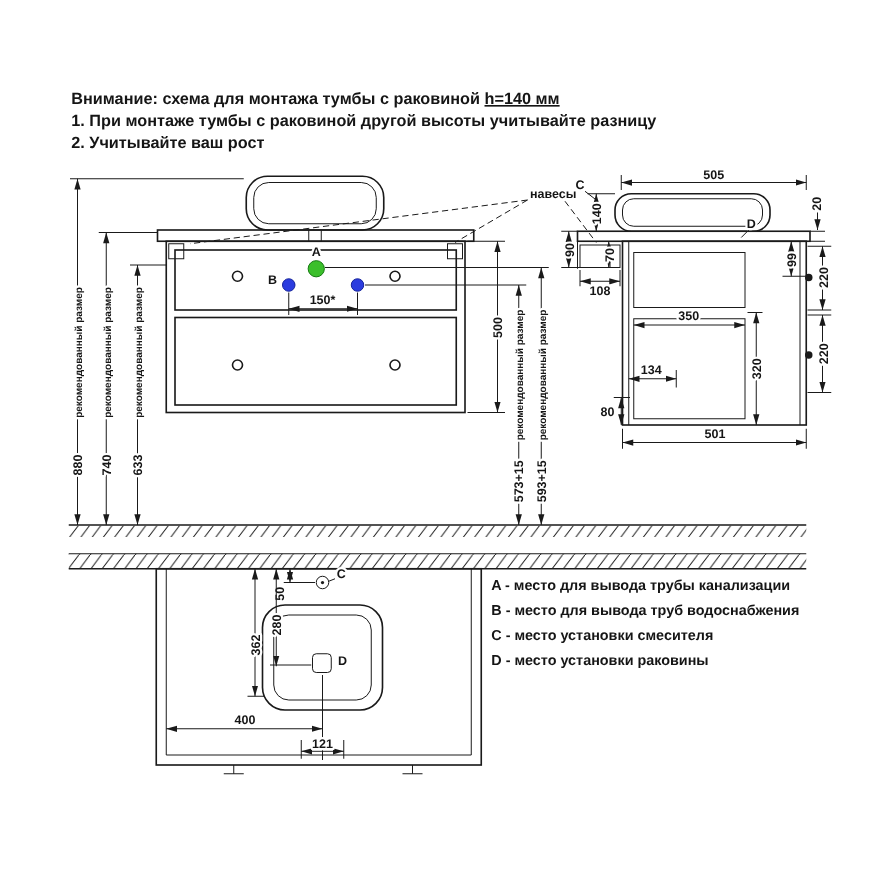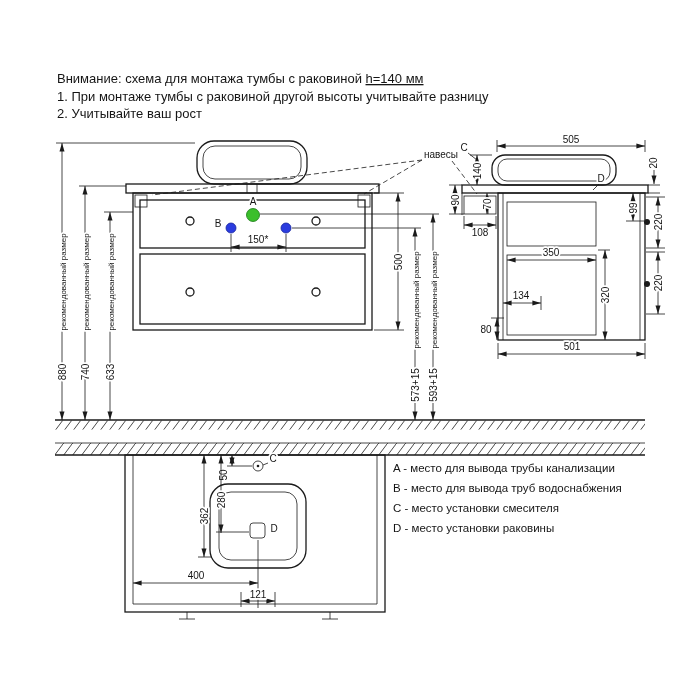--- a/index.html
+++ b/index.html
@@ -1,17 +1,17 @@
 <!DOCTYPE html>
 <html><head>
 <meta charset="utf-8">
 <style>
   html,body{margin:0;padding:0;background:#ffffff;}
   #canvas{position:relative;width:700px;height:700px;background:#fff;overflow:hidden;
-          font-family:"Liberation Sans",sans-serif;}
+          font-family:"Liberation Sans",sans-serif;font-weight:bold;}
   svg{position:absolute;left:0;top:0;}
   text{fill:#151515;font-family:"Liberation Sans",sans-serif;}
   .ol{fill:none;stroke:#1a1a1a;stroke-width:1.3;}
   .olw{fill:#fff;stroke:#1a1a1a;stroke-width:1.3;}
   .thin{fill:none;stroke:#1a1a1a;stroke-width:0.8;}
   .dim{fill:none;stroke:#1a1a1a;stroke-width:0.8;}
   .dash{fill:none;stroke:#1a1a1a;stroke-width:0.8;stroke-dasharray:5 3;}
   .t13{font-size:13px;}
   .t11{font-size:11.5px;}
   .t10{font-size:10px;}

